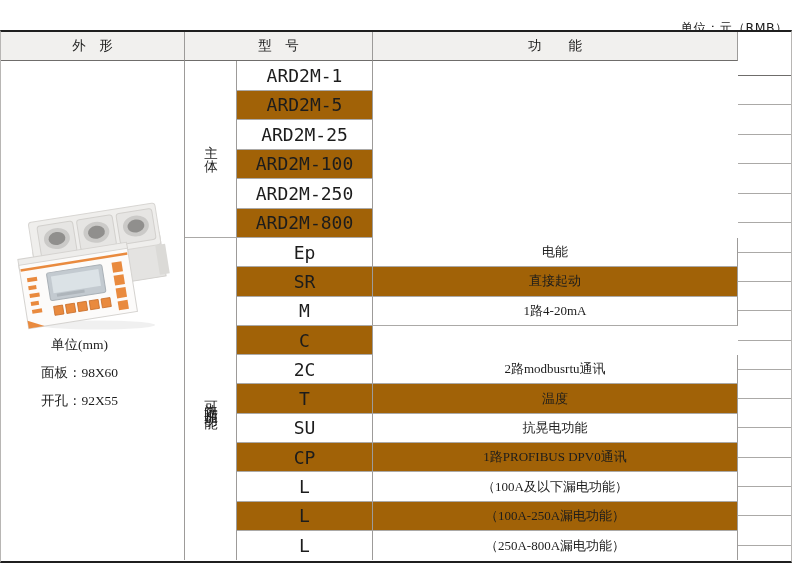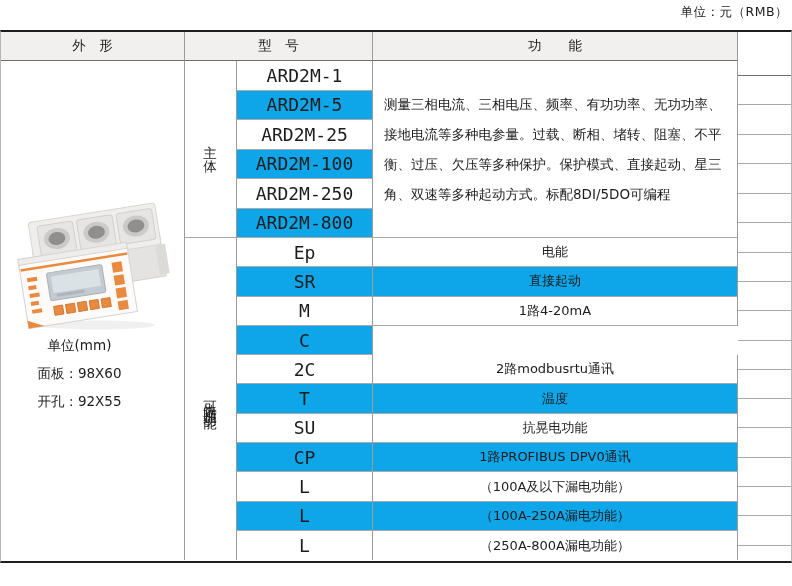--- a/index.html
+++ b/index.html
@@ -4,41 +4,41 @@
 <style>
   html,body{margin:0;padding:0;}
   body{
     width:792px;height:586px;position:relative;background:#ffffff;
     font-family:"DejaVu Sans",sans-serif;color:#1c1c1c;overflow:hidden;
     -webkit-font-smoothing:antialiased;
   }
 
   
   .unit-note{
-    position:absolute;top:4px;right:4px;font-size:12.5px;letter-spacing:.5px;
+    position:absolute;top:20px;right:4px;font-size:12.5px;letter-spacing:.5px;
   }
 
   
   .tbl{
     position:absolute;left:0;top:30px;width:790px;height:529px;background:#fff;
     border-top:2px solid #1f1f1f;border-bottom:2px solid #1f1f1f;
     border-left:1px solid #b8b6b4;border-right:1px solid #b8b6b4;
     display:grid;
     grid-template-columns:184px 52px 136px 365px 1fr;
     grid-template-rows:29px repeat(6,29.5px) repeat(11,29.3px);
   }
   .c{
     display:flex;align-items:center;justify-content:center;
     border-right:1px solid #9d9b99;border-bottom:1px solid #aba9a7;
-    font-size:13px;box-sizing:border-box;overflow:hidden;white-space:nowrap;
+    font-size:13px;box-sizing:border-box;overflow:hidden;white-space:nowrap;font-family:Liberation Serif, serif;
   }
   .hdr{background:#f1f0ee;border-bottom:1px solid #6f6d6b;font-size:13.5px;}
   .no-r{border-right:none;margin-top:43px;}
   .no-b{border-bottom:none;}
-  .shade{background:#0ea5e9;}
+  .shade{background:#a16207;}
   .num{font-family:"DejaVu Sans Mono",monospace;font-size:12.5px;}
   .code{font-family:"DejaVu Sans Mono",monospace;font-size:18px;}
   .fn{font-size:13px;}
 
   
   .vlabel{
     writing-mode:vertical-rl;text-orientation:upright;
     font-size:13.5px;
   }
   .vlabel.main{letter-spacing:14px;}
@@ -139,21 +139,20 @@
     <span class="vlabel main">主体</span>
   </div>
 
   <div class="c code" style="grid-area:2/3/3/4">ARD2M-1</div>
   <div class="c code shade" style="grid-area:3/3/4/4">ARD2M-5</div>
   <div class="c code" style="grid-area:4/3/5/4">ARD2M-25</div>
   <div class="c code shade" style="grid-area:5/3/6/4">ARD2M-100</div>
   <div class="c code" style="grid-area:6/3/7/4">ARD2M-250</div>
   <div class="c code shade" style="grid-area:7/3/8/4">ARD2M-800</div>
 
-  <div class="c desc" style="grid-area:2/4/8/5">测量三相电流、三相电压、频率、有功功率、无功功率、接地电流等多种电参量。过载、断相、堵转、阻塞、不平衡、过压、欠压等多种保护。保护模式、直接起动、星三角、双速等多种起动方式。标配8DI/5DO可编程</div>
 
   <div class="c num no-r" style="grid-area:2/5/3/6">1600</div>
   <div class="c num no-r shade" style="grid-area:3/5/4/6">1600</div>
   <div class="c num no-r" style="grid-area:4/5/5/6">1600</div>
   <div class="c num no-r shade" style="grid-area:5/5/6/6">1600</div>
   <div class="c num no-r" style="grid-area:6/5/7/6">1800</div>
   <div class="c num no-r shade" style="grid-area:7/5/8/6">2100</div>
 
   <div class="c no-b" style="grid-area:8/2/19/3">
     <span class="vlabel opt">可选附加功能</span>

